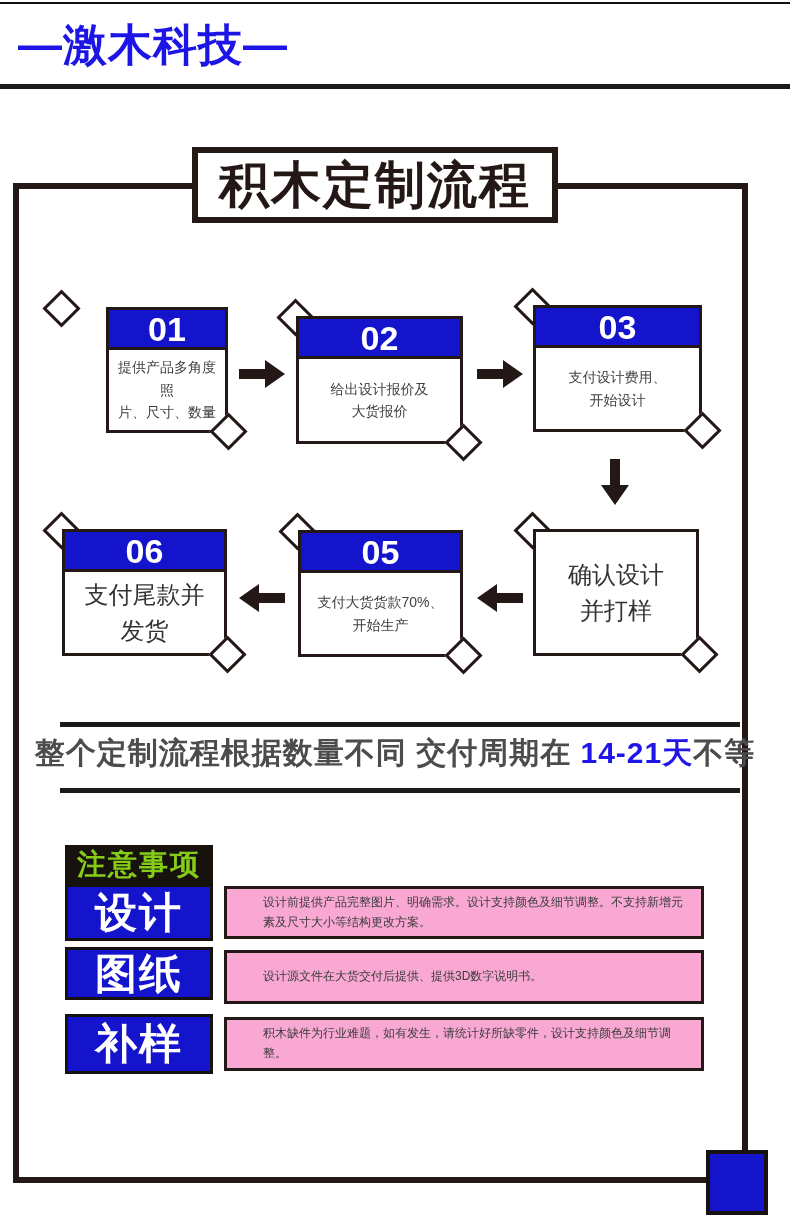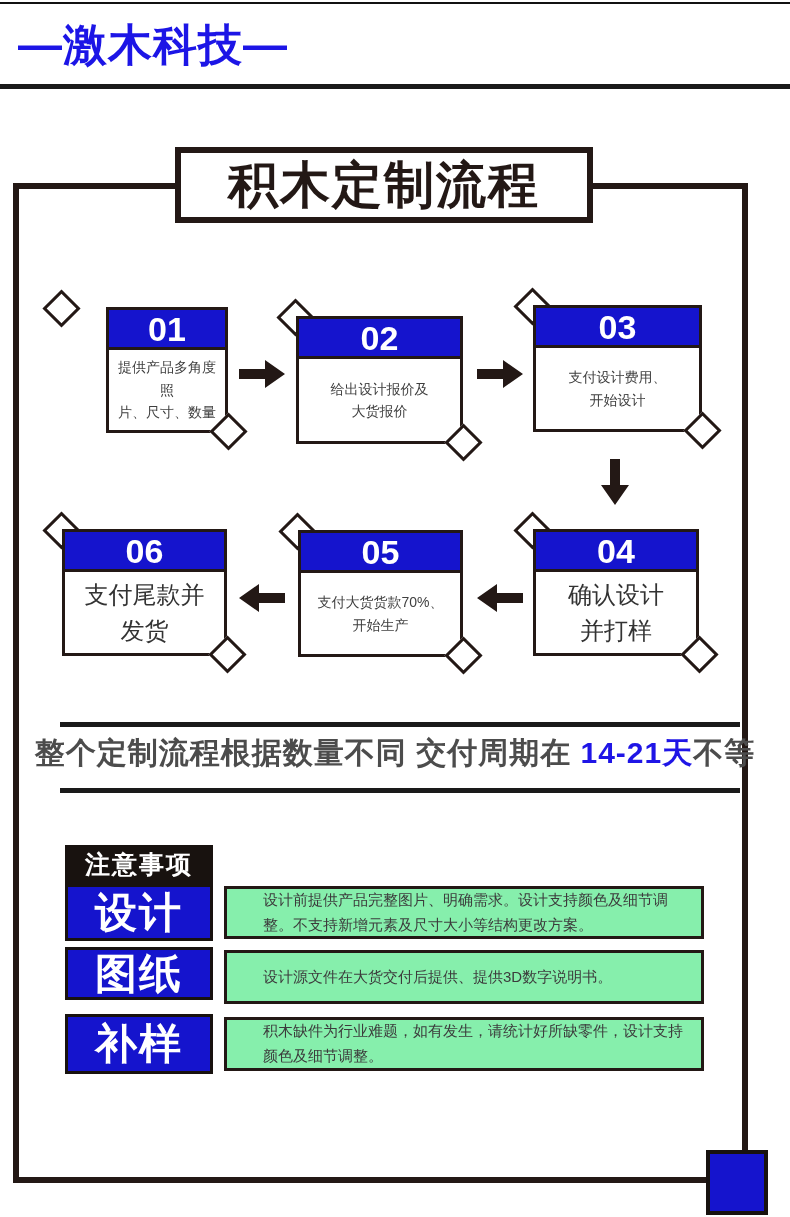--- a/index.html
+++ b/index.html
@@ -10,21 +10,21 @@
   
   .topline { position:absolute; left:0; top:2px; width:790px; height:2px; background:#111; }
   .logo { position:absolute; left:18px; top:8px; font-size:44px; font-weight:bold; color:#1c15e6; letter-spacing:1px; white-space:nowrap;margin-top:8px; }
   .rule { position:absolute; background:#1a1a1a; }
   .header-rule { left:0; top:84px; width:790px; height:5px; }
 
   
   .frame { position:absolute; left:13px; top:183px; width:735px; height:1000px; border:6px solid #231815; background:transparent; }
 
   
-  .title-box { position:absolute; left:175px; top:147px; width:418px; height:76px; background:#fff; border:6px solid #231815; display:flex; align-items:center; justify-content:center; z-index:4; }
+  .title-box { position:absolute; left:192px; top:147px; width:366px; height:76px; background:#fff; border:6px solid #231815; display:flex; align-items:center; justify-content:center; z-index:4; }
   .title-box span { font-size:50px; font-weight:bold; color:#231815; letter-spacing:2px; }
 
   
   .card-wrap { position:absolute; }
   .c1 { left:62px;  top:307px; width:166px; height:126px;padding-left:44px; }
   .c2 { left:296px; top:316px; width:167px; height:128px; }
   .c3 { left:533px; top:305px; width:169px; height:127px; }
   .c4 { left:533px; top:529px; width:166px; height:127px; }
   .c5 { left:298px; top:530px; width:165px; height:127px; }
   .c6 { left:62px;  top:529px; width:165px; height:127px; }
@@ -45,26 +45,26 @@
   .a4 { left:477px; top:584px; }
   .a5 { left:239px; top:584px; }
 
   
   .delivery-rule-top { left:60px; top:722px; width:680px; height:5px; }
   .delivery-rule-bottom { left:60px; top:788px; width:680px; height:5px; }
   .delivery { position:absolute; left:28px; top:733px; width:734px; text-align:center; font-size:30px; font-weight:bold; color:#4c4c4c; letter-spacing:1px; white-space:nowrap; }
   .delivery .hl { color:#1f15e6; }
 
   
-  .notes-header { position:absolute; left:65px; top:845px; width:148px; height:39px; background:#18120f; color:#ffffff; font-size:25px; font-weight:bold; letter-spacing:2px; display:flex; align-items:center; justify-content:center; z-index:2; }
+  .notes-header { position:absolute; left:65px; top:845px; width:148px; height:39px; background:#18120f; color:#84cc16; font-size:29px; font-weight:bold; letter-spacing:2px; display:flex; align-items:center; justify-content:center; z-index:2; }
   .note-label { position:absolute; left:65px; width:148px; background:#1514cd; border:3px solid #18120f; color:#fff; font-size:42px; font-weight:bold; letter-spacing:2px; display:flex; align-items:center; justify-content:center; }
   .nl1 { top:884px; height:57px; }
   .nl2 { top:947px; height:53px; }
   .nl3 { top:1014px; height:60px; }
-  .note-desc { position:absolute; left:224px; width:480px; background:#86efac; border:3px solid #231815; display:flex; align-items:center; font-size:15px; line-height:1.65; color:#3c3c3c; padding:3px 12px 3px 36px; }
+  .note-desc { position:absolute; left:224px; width:480px; background:#f9a8d4; border:3px solid #231815; display:flex; align-items:center; font-size:12px; line-height:1.65; color:#3c3c3c; padding:3px 12px 3px 36px; }
   .nd1 { top:886px; height:53px; }
   .nd2 { top:950px; height:54px; }
   .nd3 { top:1017px; height:54px; }
 
   
   .corner-square { position:absolute; left:706px; top:1150px; width:62px; height:65px; background:#1514cd; border:4px solid #18120f; z-index:5; }
 </style>
 </head>
 <body>
 
@@ -112,23 +112,20 @@
       </div>
       <div class="card-body small">支付设计费用、
 开始设计</div>
     </div>
     <div class="diamond d-br"></div>
   </div>
 
   <div class="card-wrap c4">
     <div class="diamond d-tl"></div>
     <div class="card">
-      <div class="card-head">
-        <span>04</span>
-      </div>
       <div class="card-body big">确认设计
 并打样</div>
     </div>
     <div class="diamond d-br"></div>
   </div>
 
   <div class="card-wrap c5">
     <div class="diamond d-tl"></div>
     <div class="card">
       <div class="card-head">

